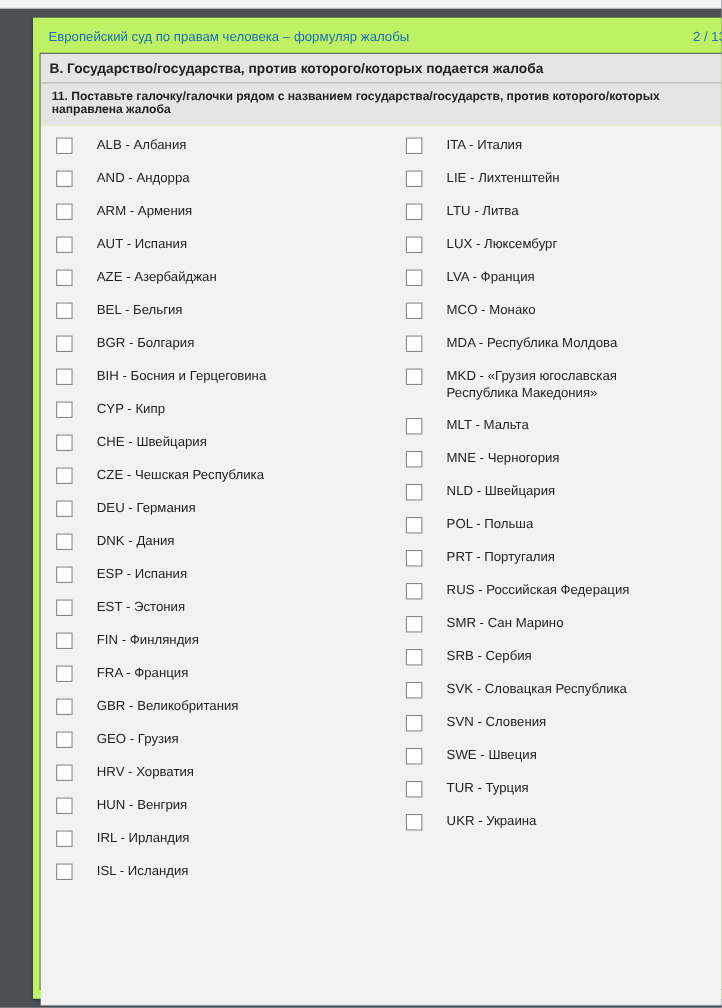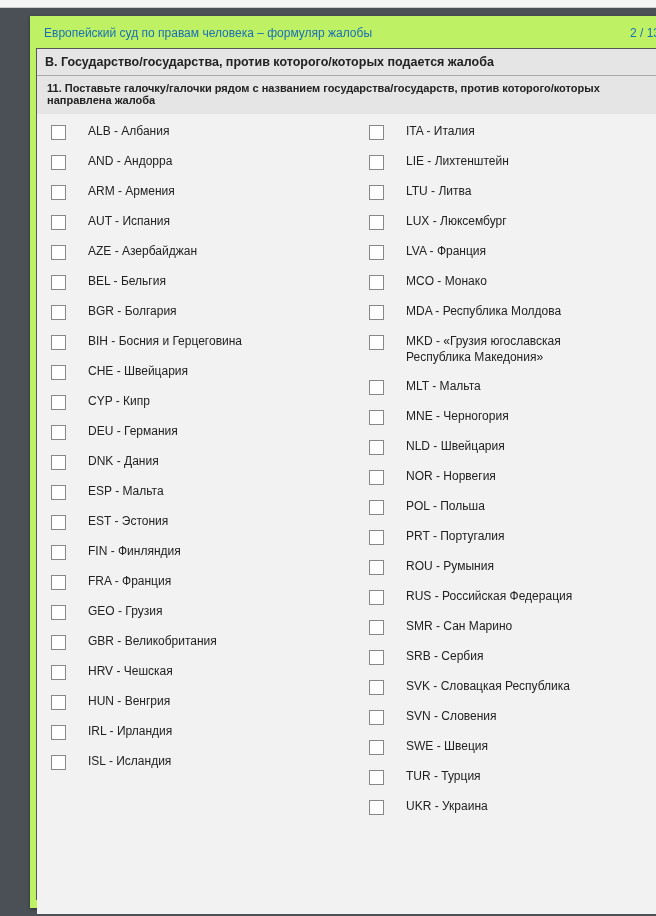--- a/index.html
+++ b/index.html
@@ -142,61 +142,65 @@
               <div class="row">
                 <div class="checkbox"></div>
                 <div class="label">BGR - Болгария</div>
               </div>
               <div class="row">
                 <div class="checkbox"></div>
                 <div class="label">BIH - Босния и Герцеговина</div>
               </div>
               <div class="row">
                 <div class="checkbox"></div>
+                <div class="label">CYP - Кипр</div>
+              </div>
+              <div class="row">
+                <div class="checkbox"></div>
                 <div class="label">CHE - Швейцария</div>
               </div>
               <div class="row">
                 <div class="checkbox"></div>
-                <div class="label">CYP - Кипр</div>
+                <div class="label">CZE - Чешская Республика</div>
               </div>
               <div class="row">
                 <div class="checkbox"></div>
                 <div class="label">DEU - Германия</div>
               </div>
               <div class="row">
                 <div class="checkbox"></div>
                 <div class="label">DNK - Дания</div>
               </div>
               <div class="row">
                 <div class="checkbox"></div>
-                <div class="label">ESP - Мальта</div>
+                <div class="label">ESP - Испания</div>
               </div>
               <div class="row">
                 <div class="checkbox"></div>
                 <div class="label">EST - Эстония</div>
               </div>
               <div class="row">
                 <div class="checkbox"></div>
                 <div class="label">FIN - Финляндия</div>
               </div>
               <div class="row">
                 <div class="checkbox"></div>
                 <div class="label">FRA - Франция</div>
               </div>
               <div class="row">
                 <div class="checkbox"></div>
+                <div class="label">GBR - Великобритания</div>
+              </div>
+              <div class="row">
+                <div class="checkbox"></div>
                 <div class="label">GEO - Грузия</div>
               </div>
               <div class="row">
                 <div class="checkbox"></div>
-                <div class="label">GBR - Великобритания</div>
-              </div>
-              <div class="row">
-                <div class="checkbox"></div>
-                <div class="label">HRV - Чешская</div>
+                <div class="label">HRV - Хорватия</div>
               </div>
               <div class="row">
                 <div class="checkbox"></div>
                 <div class="label">HUN - Венгрия</div>
               </div>
               <div class="row">
                 <div class="checkbox"></div>
                 <div class="label">IRL - Ирландия</div>
               </div>
               <div class="row">
@@ -244,33 +248,25 @@
               <div class="row">
                 <div class="checkbox"></div>
                 <div class="label">MNE - Черногория</div>
               </div>
               <div class="row">
                 <div class="checkbox"></div>
                 <div class="label">NLD - Швейцария</div>
               </div>
               <div class="row">
                 <div class="checkbox"></div>
-                <div class="label">NOR - Норвегия</div>
-              </div>
-              <div class="row">
-                <div class="checkbox"></div>
                 <div class="label">POL - Польша</div>
               </div>
               <div class="row">
                 <div class="checkbox"></div>
                 <div class="label">PRT - Португалия</div>
-              </div>
-              <div class="row">
-                <div class="checkbox"></div>
-                <div class="label">ROU - Румыния</div>
               </div>
               <div class="row">
                 <div class="checkbox"></div>
                 <div class="label">RUS - Российская Федерация</div>
               </div>
               <div class="row">
                 <div class="checkbox"></div>
                 <div class="label">SMR - Сан Марино</div>
               </div>
               <div class="row">

